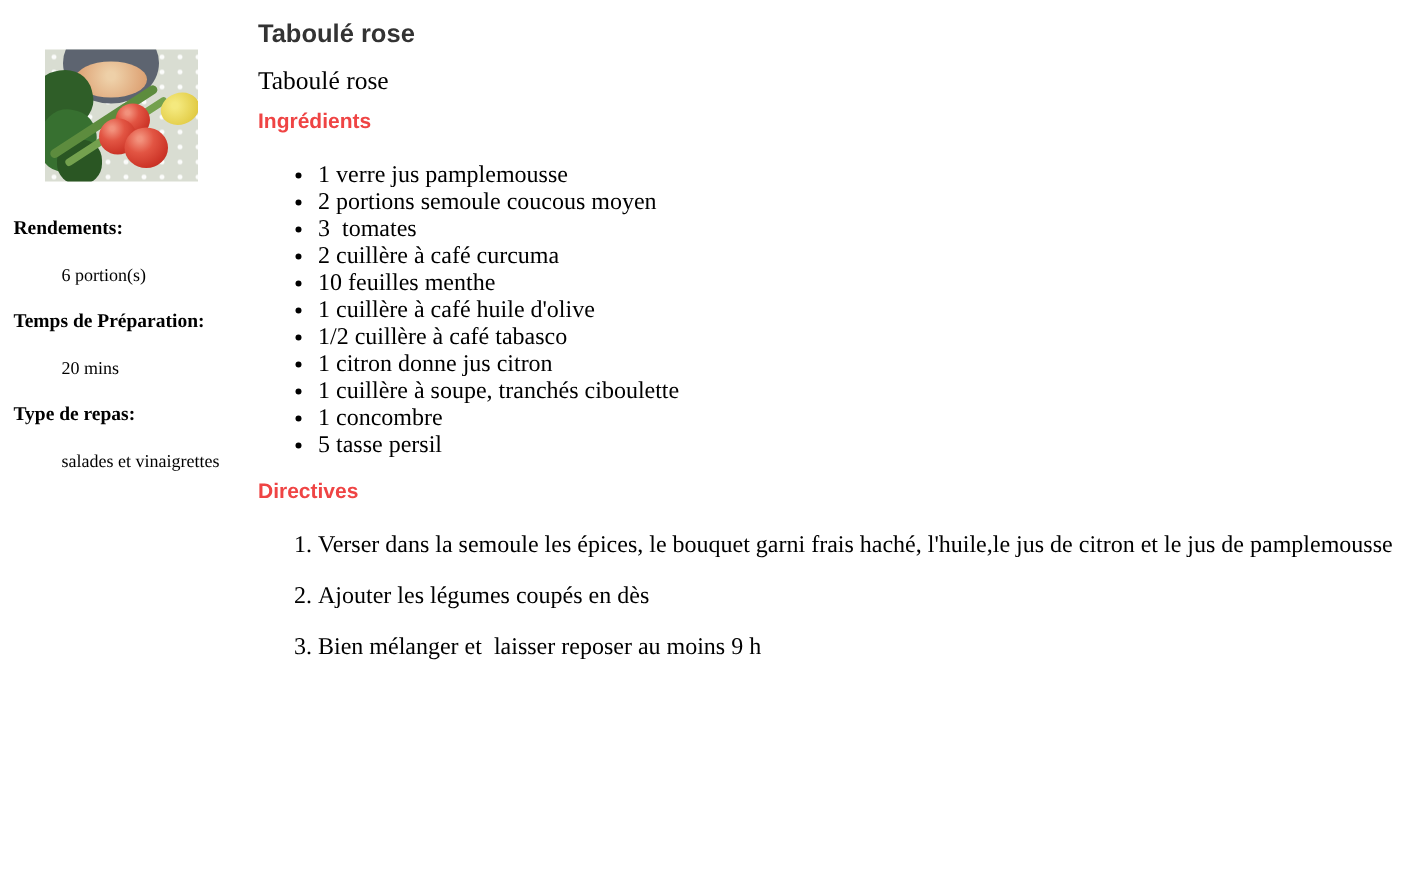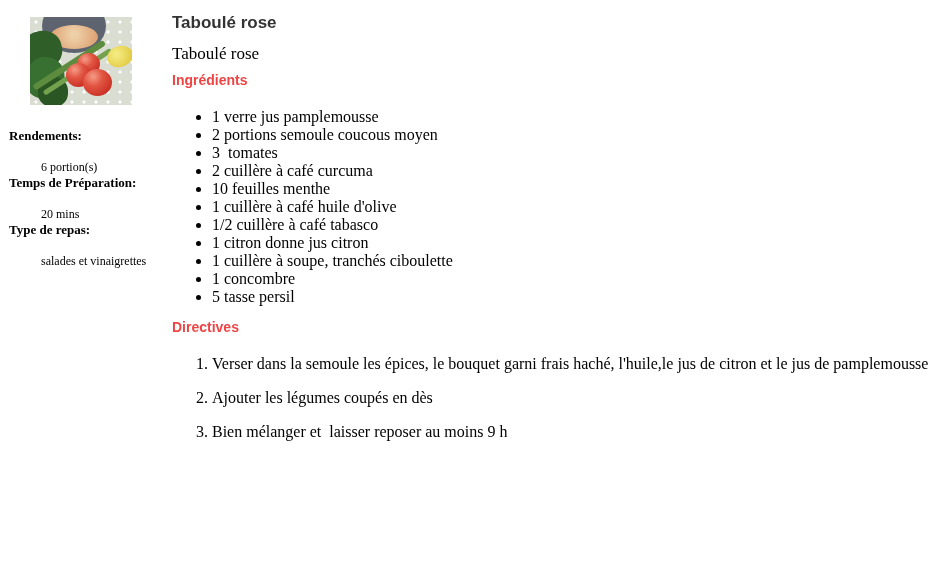--- a/index.html
+++ b/index.html
@@ -5,21 +5,21 @@
   * { margin: 0; padding: 0; box-sizing: border-box; }
   html, body { background: #ffffff; }
   body {
     width: 950px; height: 586px;
     position: relative; overflow: hidden;
     font-family: "Liberation Serif", serif;
     color: #000000;
   }
 
   
-  .sidebar { position: absolute; left: 0; top: 0; width: 160px; }
+  .sidebar { position: absolute; left: 0; top: 16px; width: 160px; }
 
   .photo {
     margin: 17px 0 0 30px;
     width: 102px; height: 88px;
     position: relative; overflow: hidden;
     background-color: #d9ddd2;
     background-image: radial-gradient(circle, rgba(255,255,255,0.9) 1.2px, rgba(255,255,255,0) 2px);
     background-size: 12px 10px;
   }
   .photo .art { position: absolute; }
@@ -34,21 +34,21 @@
   .lemon { left: 77px; top: 29px; width: 26px; height: 21px; border-radius: 50%; transform: rotate(-18deg);
     background: radial-gradient(circle at 40% 35%, #f4e97e 10%, #e3cd48 70%, #d3ba34); }
   .tomato { border-radius: 50%;
     background: radial-gradient(circle at 35% 28%, #f2917c 6%, #e25543 35%, #cc3427 72%, #ab271b); }
   .tomato-1 { left: 47px; top: 36px; width: 23px; height: 22px; }
   .tomato-2 { left: 36px; top: 46px; width: 25px; height: 24px; }
   .tomato-3 { left: 53px; top: 52px; width: 29px; height: 27px; }
 
   .meta { padding-left: 9px; }
   .meta p { white-space: pre-wrap; }
-  .meta .label { font-weight: bold; font-size: 13px; line-height: 16px; }
+  .meta .label { font-weight: bold; font-size: 13px; line-height: 16px; margin-top: 15px; }
   .meta .label.first { margin-top: 23px; }
   .meta .value { font-size: 12px; line-height: 15px; margin-top: 16px; margin-left: 32px; }
 
   
   .main { position: absolute; left: 172px; top: 0; width: 787px; }
   .title {
     font-family: "Liberation Sans", sans-serif;
     font-weight: bold; font-size: 17px; line-height: 20px;
     color: #333333; margin-top: 13px;
   }

